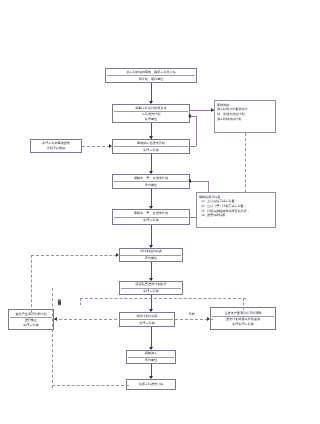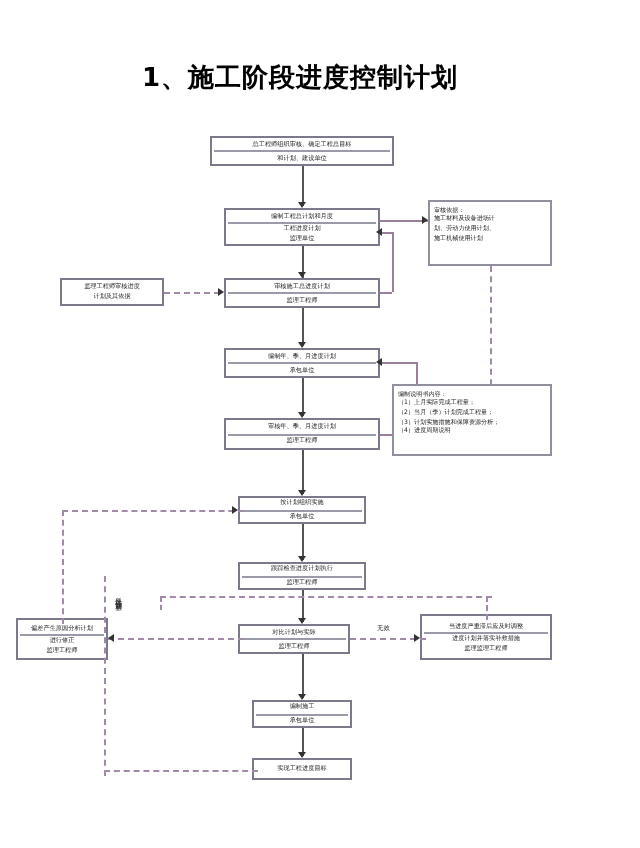--- a/index.html
+++ b/index.html
@@ -106,21 +106,20 @@
     letter-spacing:0.6px;
     white-space:nowrap;
     line-height:1;
   }
 </style>
 </head>
 <body>
 
 <div class="canvas">
 
-  <div class="title">1、施工阶段进度控制计划</div>
 
   <div class="node sep" style="left:105px;top:68px;width:92px;height:15px;">
     <span class="ln">总工程师组织审核、确定工程总目标</span>
     <span class="ln">和计划、建设单位</span>
   </div>
 
   <div class="ln-v" style="left:151px;top:83px;height:20px;"></div>
   <div class="arrow-d" style="left:149px;top:101px;"></div>
 
   <div class="node sep" style="left:112px;top:104px;width:78px;height:19px;">

